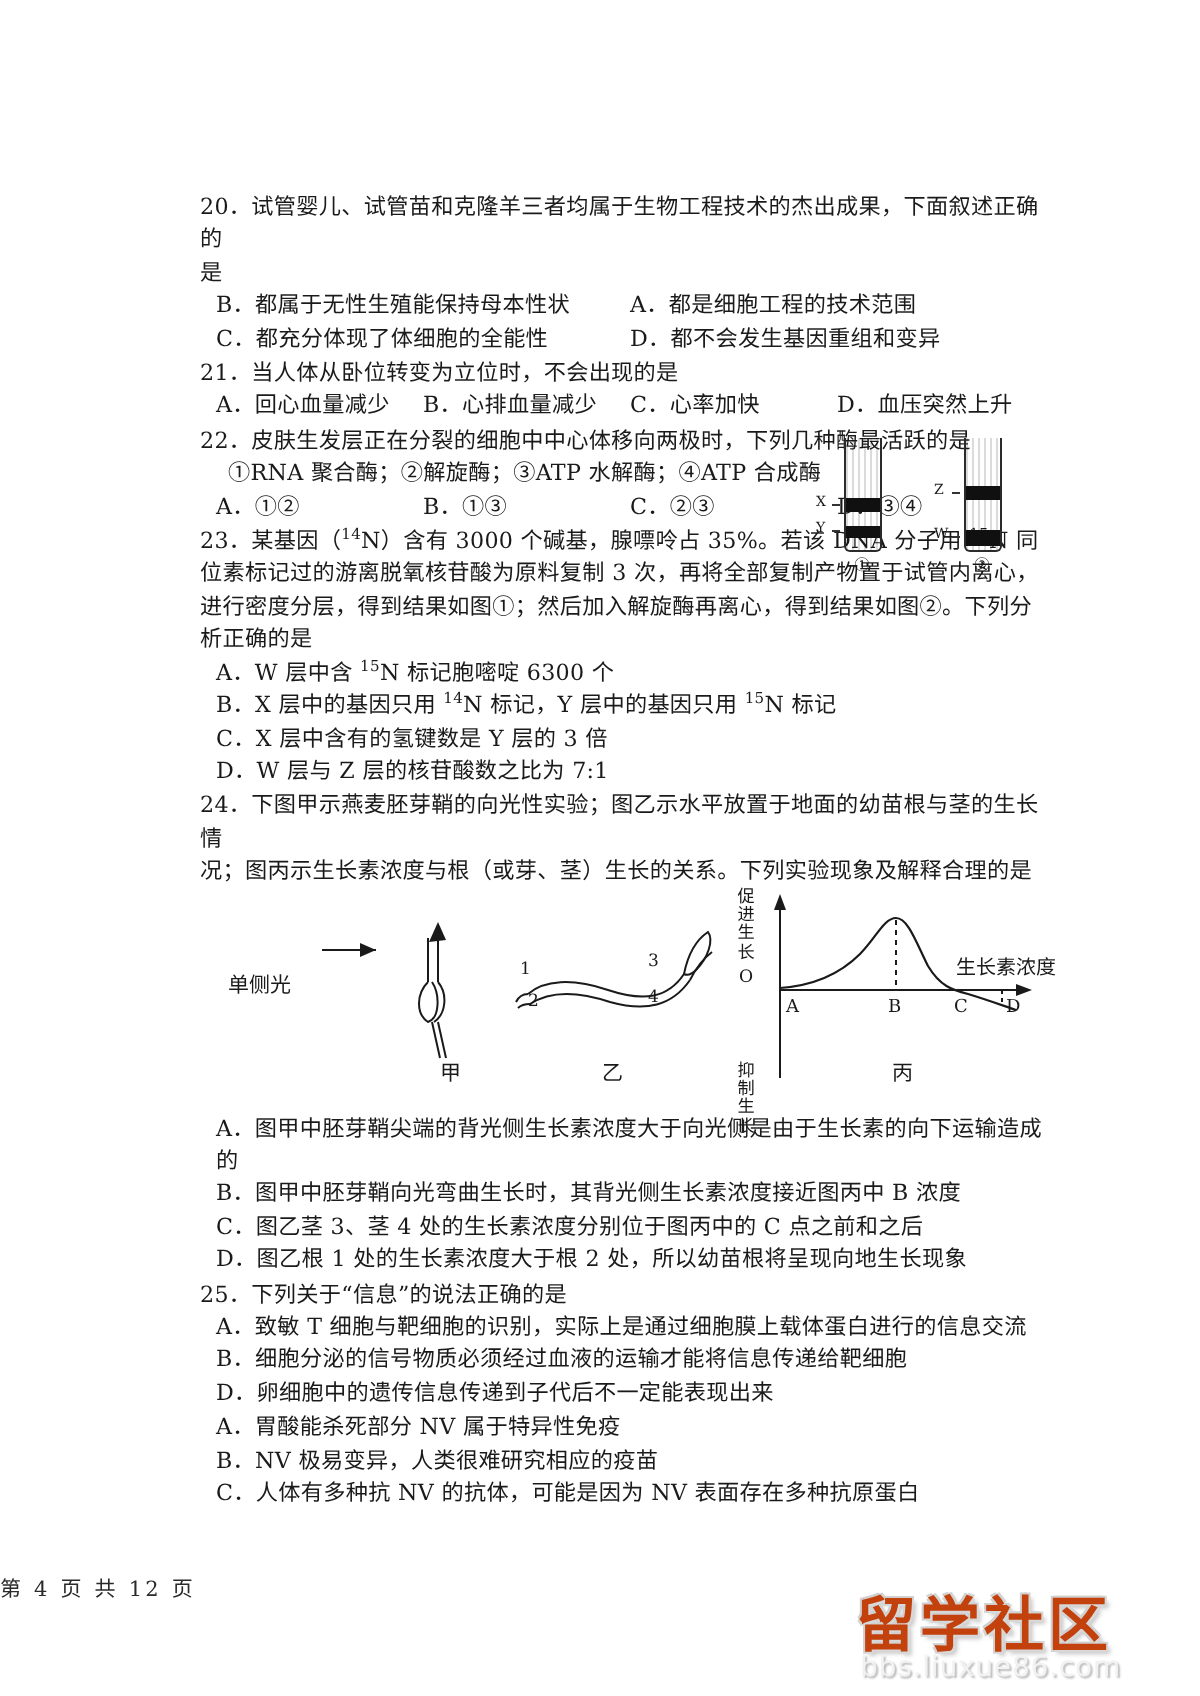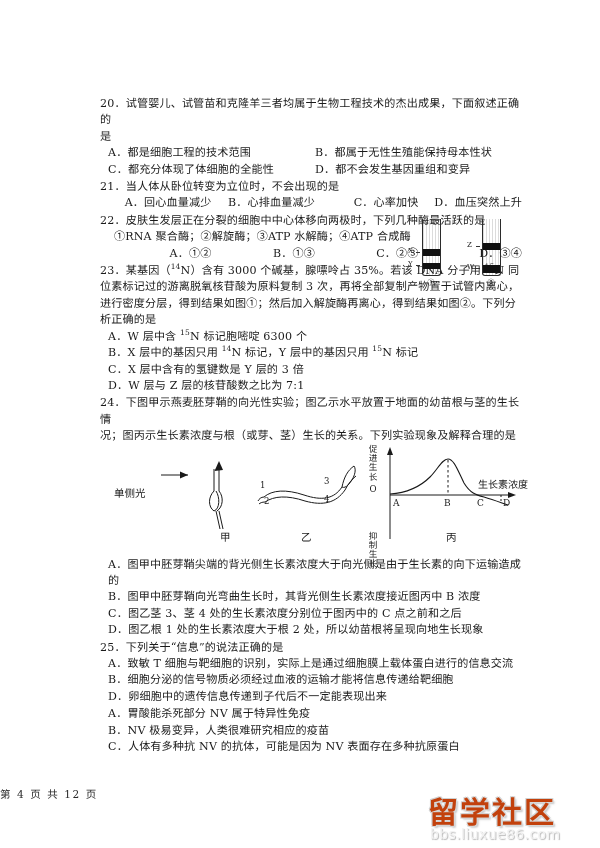--- a/index.html
+++ b/index.html
@@ -42,21 +42,21 @@
     display: flex;
     font-size: 11.1px;
     line-height: 16.4px;
     letter-spacing: 0.15px;
     padding-left: 8px;
   }
   .opt {
     white-space: pre;
   }
   .opt-2col .opt { width: 50%; }
-  .opt-4col .opt { width: 25%; text-align: right; }
+  .opt-4col .opt { width: 25%; }
   .opt-line {
     font-size: 11.1px;
     line-height: 16.4px;
     letter-spacing: 0.15px;
     padding-left: 8px;
     white-space: pre-wrap;
   }
   .sub-line {
     font-size: 11.1px;
     line-height: 16.4px;
@@ -203,22 +203,22 @@
 </style>
 </head>
 <body>
 
 <div class="page">
 
   <div class="q">
     <div class="q-stem">20．试管婴儿、试管苗和克隆羊三者均属于生物工程技术的杰出成果，下面叙述正确的
 是</div>
     <div class="opt-row opt-2col">
+      <span class="opt">B．都属于无性生殖能保持母本性状</span>
       <span class="opt">A．都是细胞工程的技术范围</span>
-      <span class="opt">B．都属于无性生殖能保持母本性状</span>
     </div>
     <div class="opt-row opt-2col">
       <span class="opt">C．都充分体现了体细胞的全能性</span>
       <span class="opt">D．都不会发生基因重组和变异</span>
     </div>
   </div>
 
   <div class="q">
     <div class="q-stem">21．当人体从卧位转变为立位时，不会出现的是</div>
     <div class="opt-row opt-4col">

